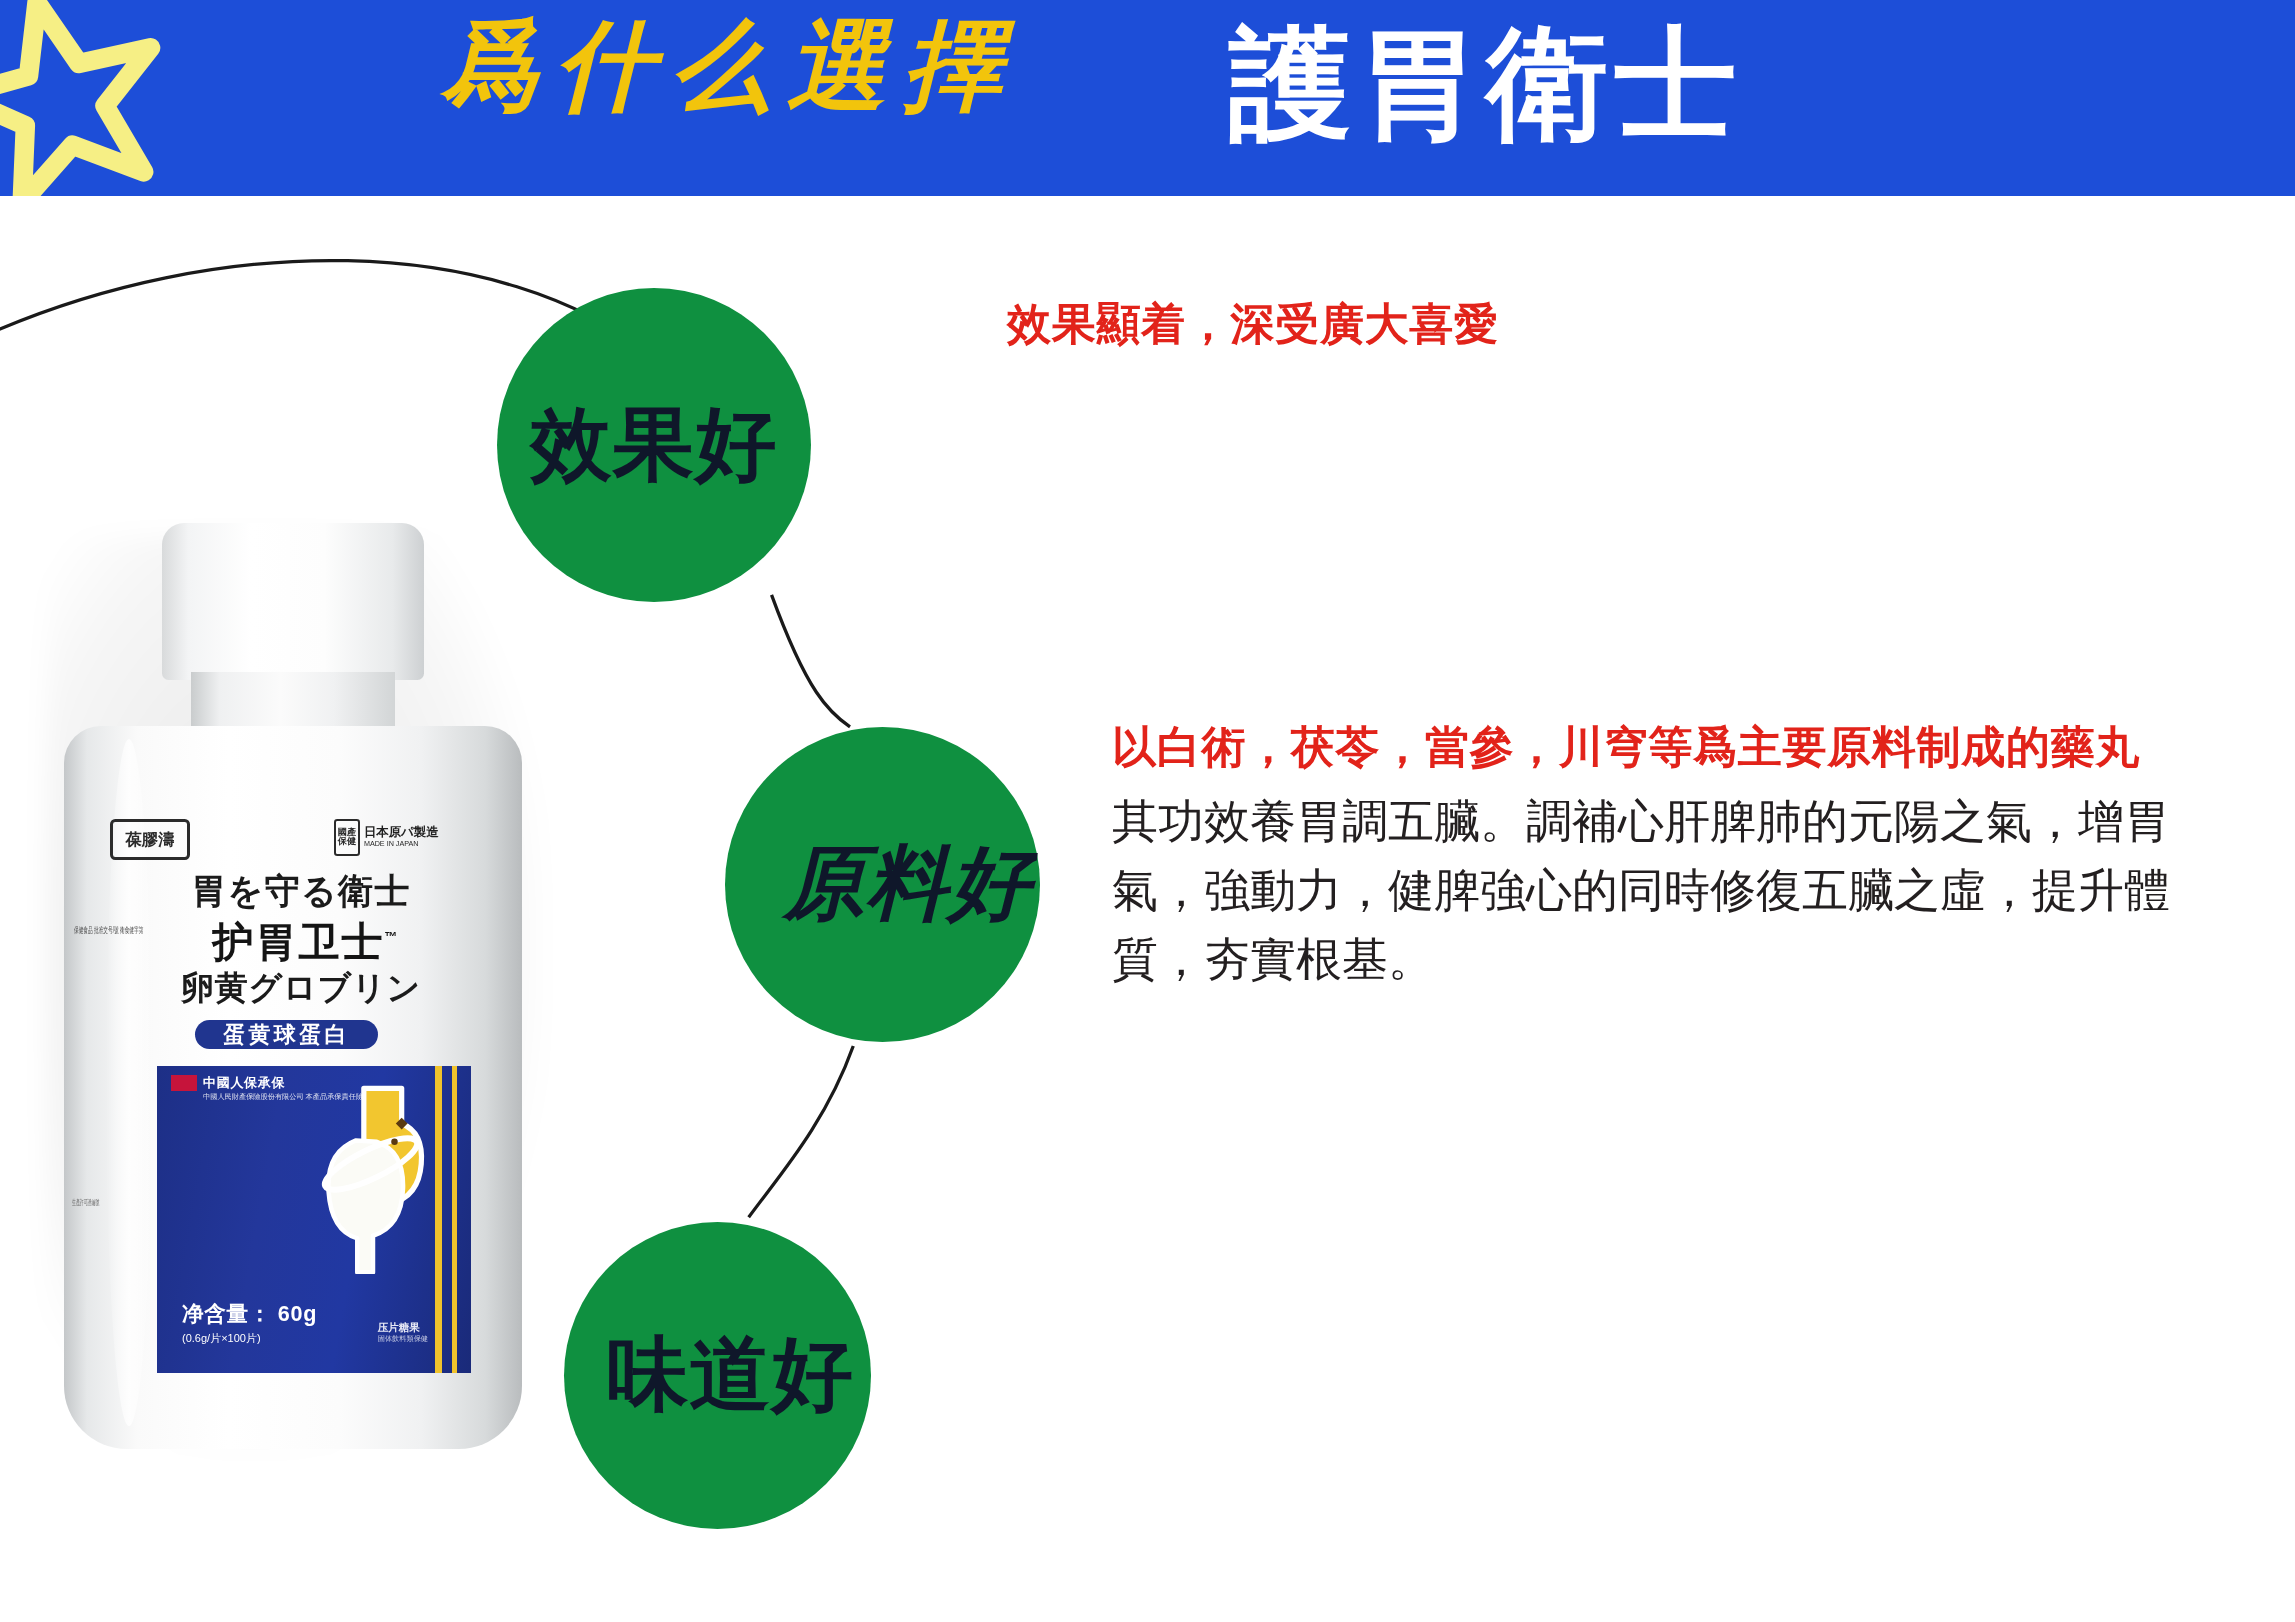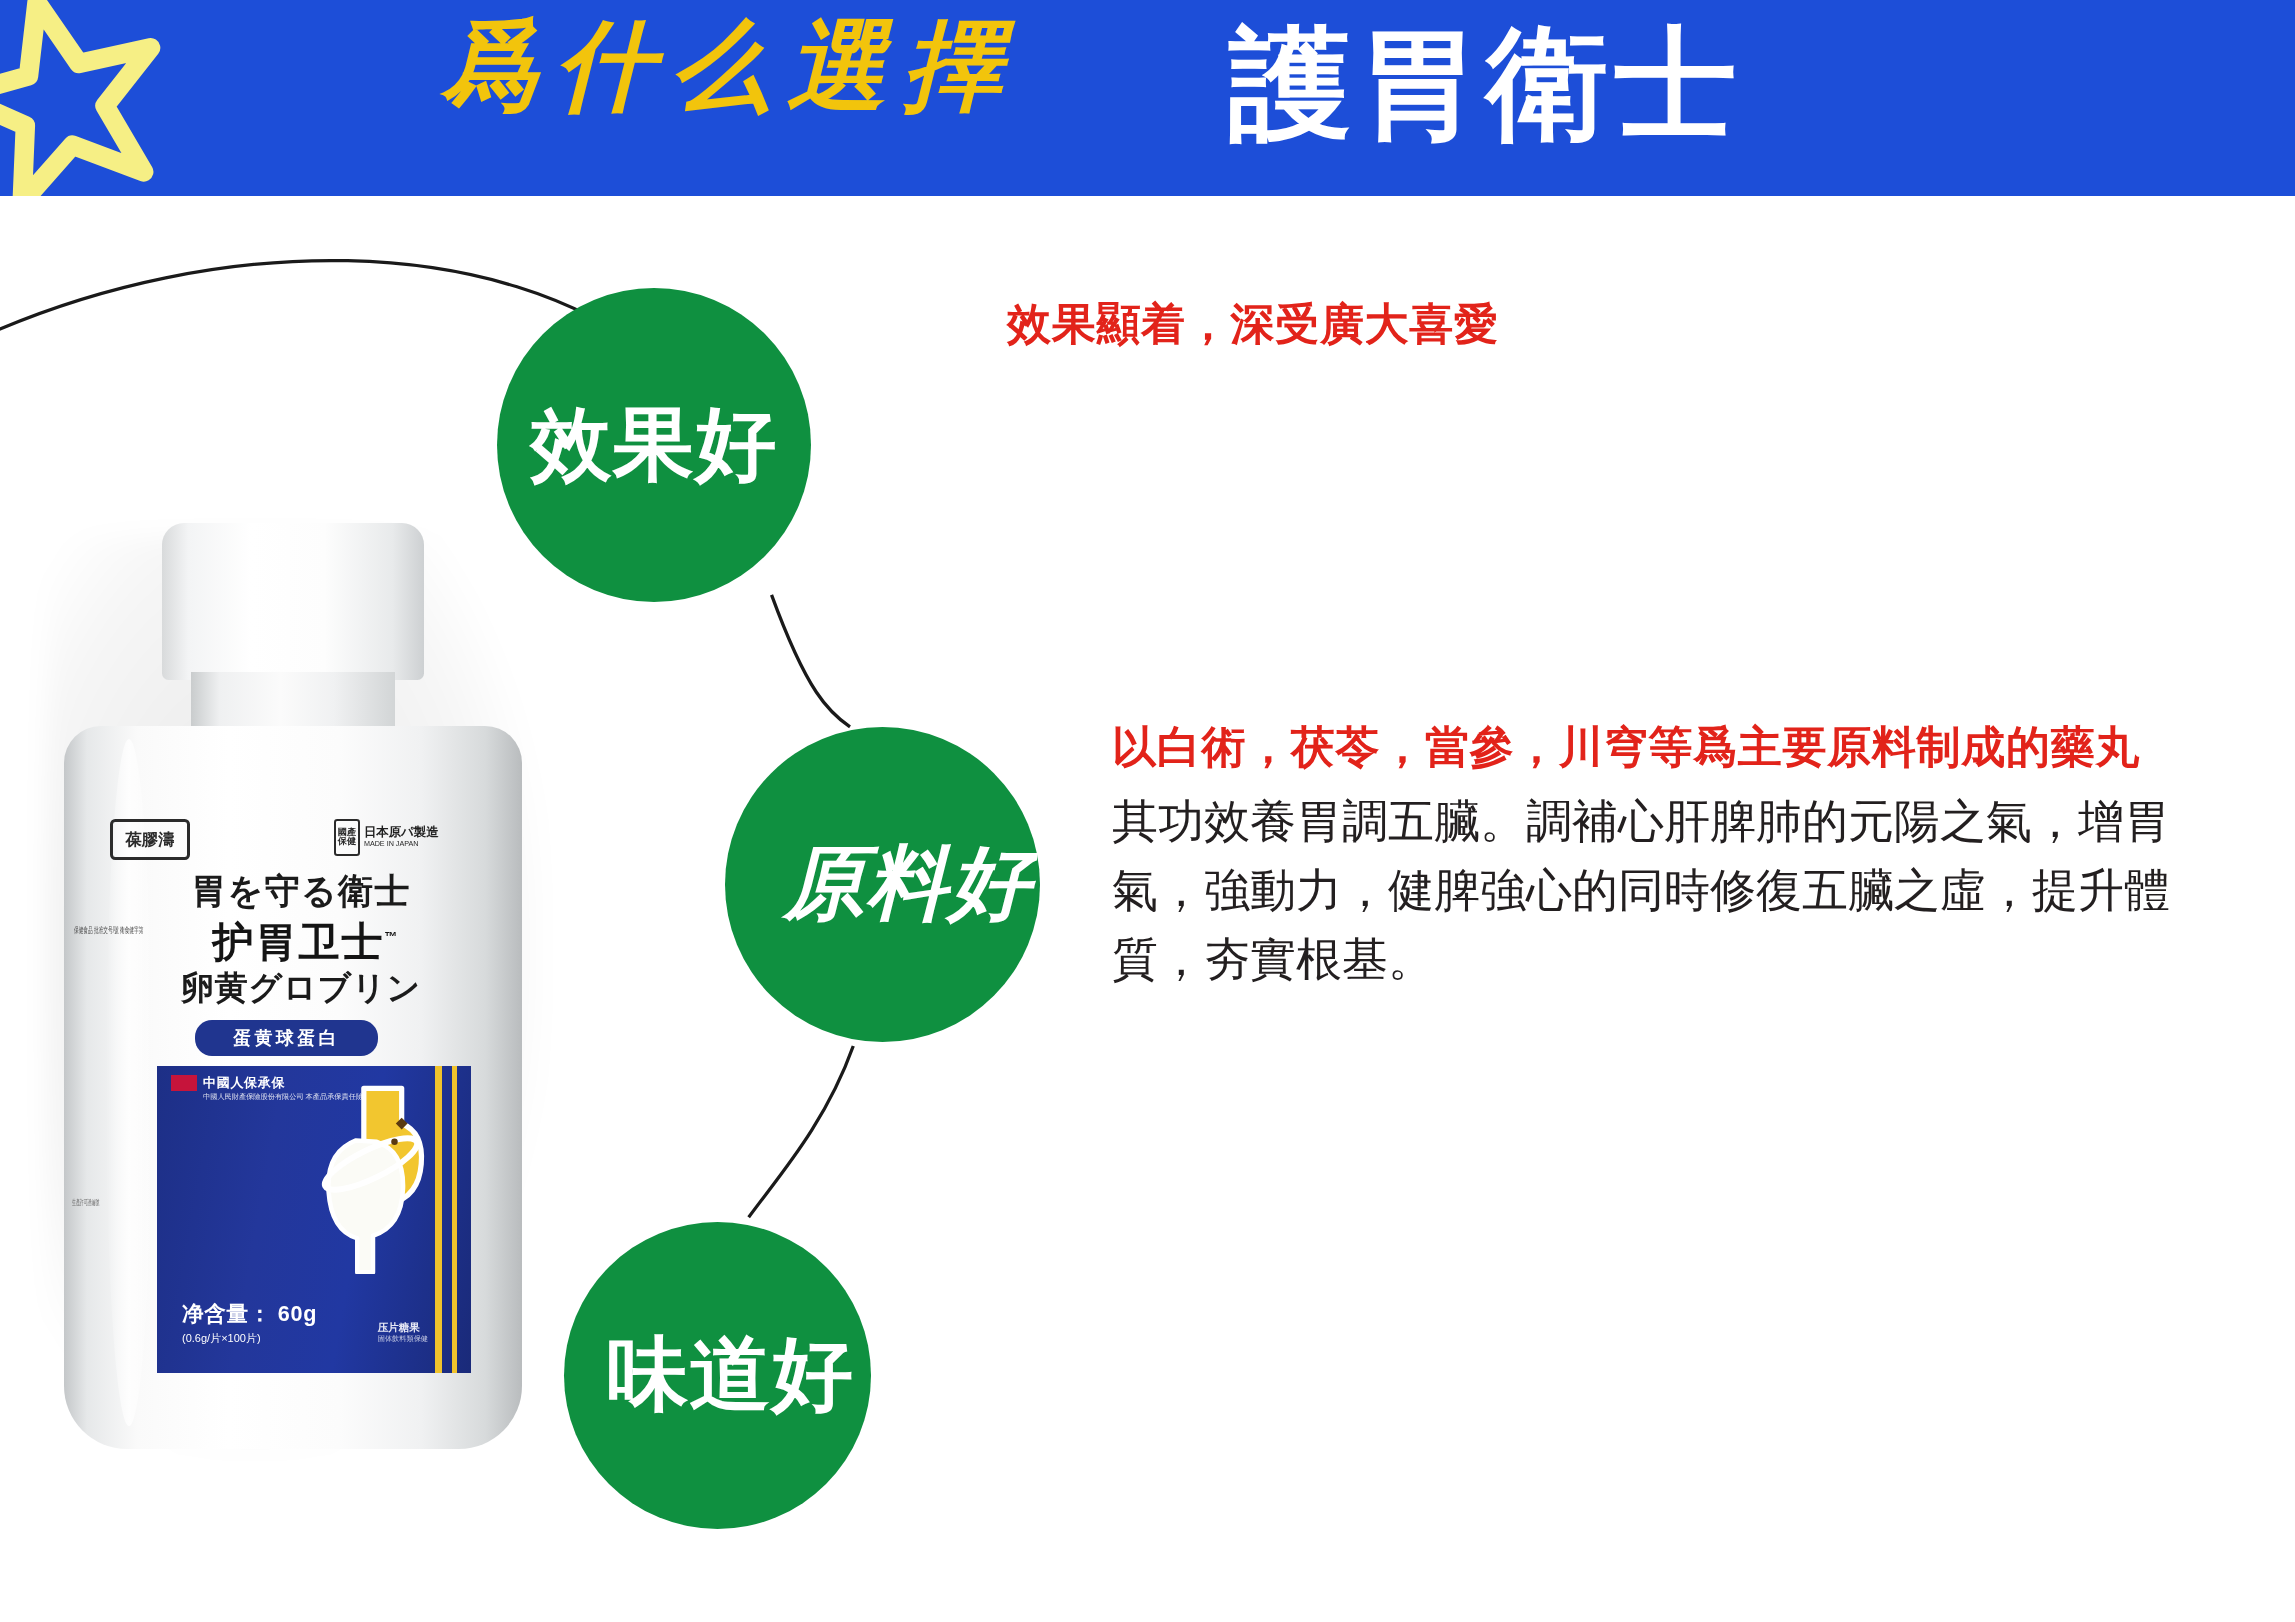--- a/index.html
+++ b/index.html
@@ -93,23 +93,23 @@
     font-size:41px; font-weight:bold; color:#141414; letter-spacing:2px;
     text-align:center; white-space:nowrap;
   }
   .label-cn sup { font-size:13px; vertical-align:super; }
   .label-kana {
     position:absolute; left:98px; top:443px; width:314px;
     font-size:33px; font-weight:bold; color:#1b1b1b; letter-spacing:0.7px;
     text-align:center; white-space:nowrap;
   }
   .label-pill {
-    position:absolute; left:149px; top:497px; width:183px; height:36px;
+    position:absolute; left:149px; top:497px; width:183px; height:29px;
     background:#20358f; border-radius:17px; color:#ffffff;
-    font-size:18px; font-weight:bold; letter-spacing:3.3px;
+    font-size:22px; font-weight:bold; letter-spacing:3.3px;
     display:flex; align-items:center; justify-content:center;
   }
   .label-blue {
     position:absolute; left:111px; top:543px; width:314px; height:307px;
     background:linear-gradient(100deg,#1d2f86 0%,#23379b 35%,#2138a2 62%,#1a2a79 100%);
     overflow:hidden;
   }
   .blue-flag {
     position:absolute; left:14.4px; top:9.2px; width:26px; height:16.3px;
     background:#c6143b;
@@ -149,21 +149,21 @@
     font-size:7.8px; color:#6b6b6b; line-height:1.6;
     transform:scaleX(.5); transform-origin:left top; white-space:nowrap;
   }
 
   
   .circle {
     position:absolute; border-radius:50%; background:#0f9040;
     display:flex; align-items:center; justify-content:center;
   }
   .circle span {
-    color:#ffffff; font-weight:bold; white-space:nowrap;
+    color:#0f172a; font-weight:bold; white-space:nowrap;
     font-family:"DejaVu Sans","Liberation Sans",sans-serif;
     letter-spacing:1.3px;
   }
   #circle-1 { left:497px; top:288px;  width:314px; height:314px; }
   #circle-1 span { font-size:81px; }
   #circle-2 { left:725px; top:727px; width:315px; height:315px;font-style:italic; }
   #circle-2 span { font-size:81px; position:relative; left:25px; }
   #circle-3 { left:564px; top:1222px; width:307px; height:307px; }
   #circle-3 span { font-size:81px; position:relative; left:13px; }
 

